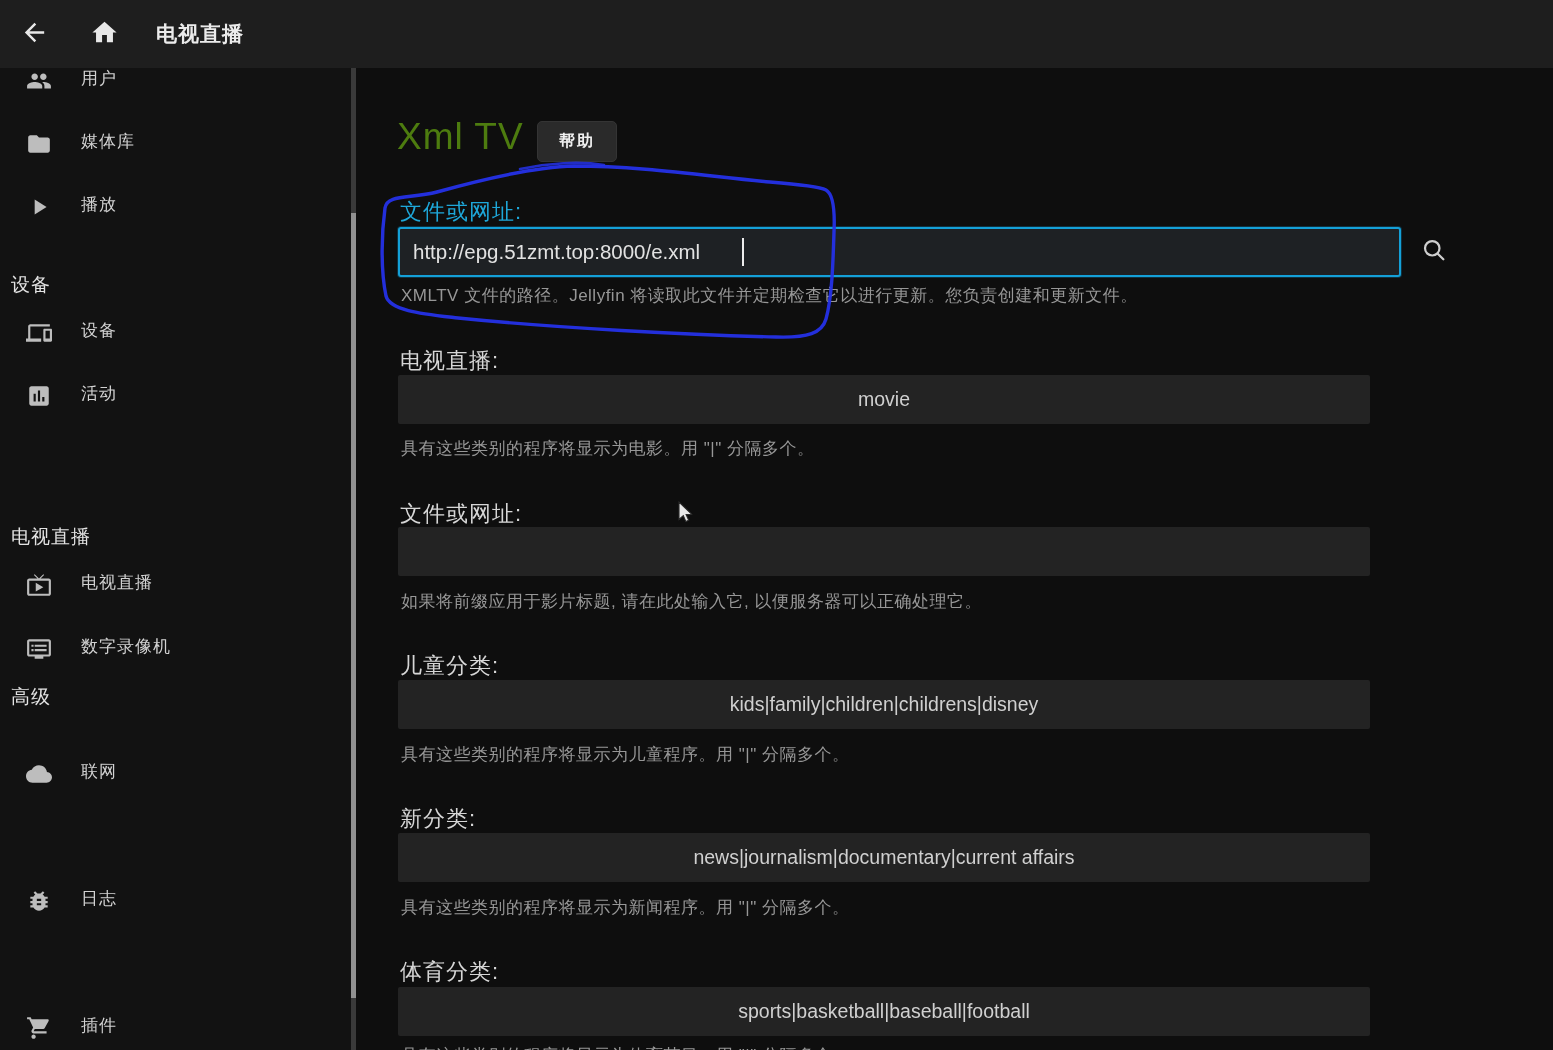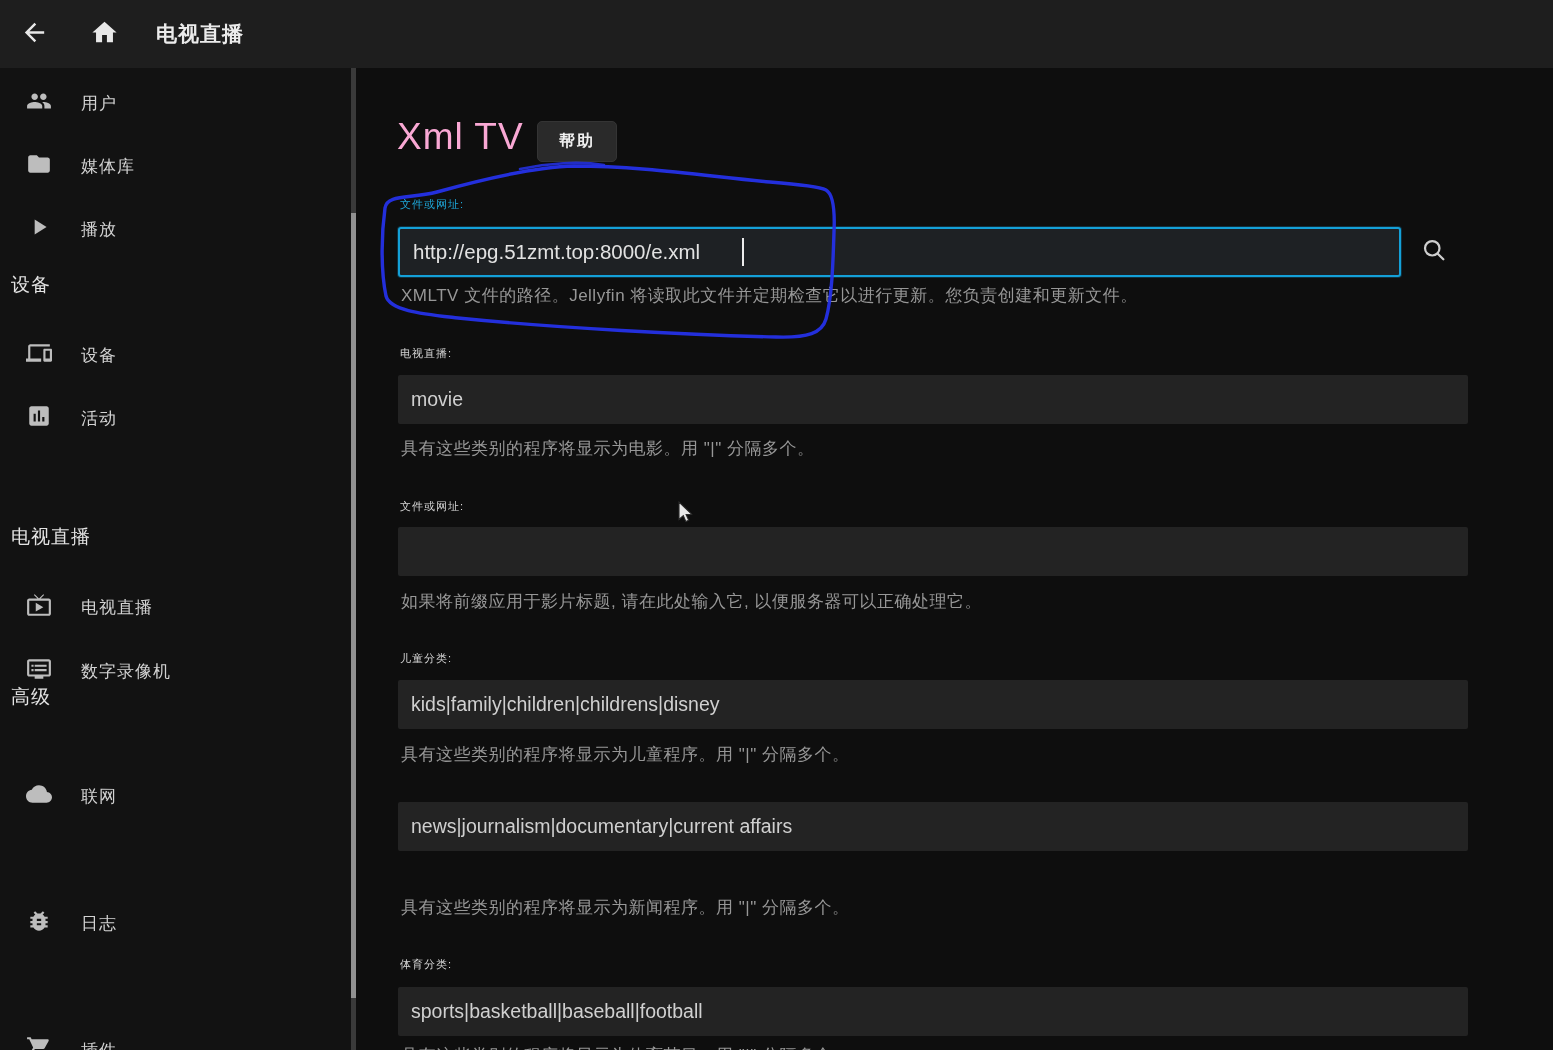--- a/index.html
+++ b/index.html
@@ -11,37 +11,37 @@
   }
   
   .topbar{position:absolute;left:0;top:0;width:1553px;height:68px;background:#1e1e1e;z-index:30;display:flex;align-items:center;}
   .topbar .iconbtn{width:44px;height:44px;border:none;background:transparent;color:#e8e8e8;display:flex;align-items:center;justify-content:center;cursor:pointer;padding:0;}
   .topbar .iconbtn svg{width:29px;height:29px;fill:currentColor;}
   .topbar .back{margin-left:12px;}
   .topbar .home{margin-left:26px;}
   .topbar-title{margin-left:30px;font-size:21px;font-weight:600;color:#ebebeb;letter-spacing:1px;}
   
   .sidebar{position:absolute;left:0;top:68px;width:356px;height:982px;background:#121212;z-index:20;}
-  .srow{position:absolute;left:0;width:350px;height:48px;display:flex;align-items:flex-end;cursor:pointer;}
+  .srow{position:absolute;left:0;width:350px;height:48px;display:flex;align-items:flex-start;cursor:pointer;}
   .srow .sicon{width:28px;height:28px;margin-left:25px;color:#bdbdbd;flex:0 0 auto;display:flex;align-items:center;justify-content:center;}
   .srow .sicon svg{width:26px;height:26px;fill:currentColor;}
   .srow .slabel{margin-left:28px;font-size:17px;color:#d2d2d2;letter-spacing:1px;}
   .sheader{position:absolute;left:11px;height:26px;display:flex;align-items:center;font-size:19px;font-weight:500;color:#e3e3e3;letter-spacing:1px;}
   .scroll-track{position:absolute;left:351px;top:68px;width:5px;height:982px;background:#3a3a3a;z-index:25;}
   .scroll-thumb{position:absolute;left:351px;top:213px;width:5px;height:785px;background:#919191;z-index:26;}
   
   .main-bg{position:absolute;left:356px;top:68px;right:0;bottom:0;background:#0e0e0e;}
-  .page-heading{position:absolute;left:397px;top:116px;font-size:37px;font-weight:400;color:#f9a8d4;letter-spacing:1px;z-index:5;}
+  .page-heading{position:absolute;left:397px;top:116px;font-size:37px;font-weight:400;color:#4d7c0f;letter-spacing:1px;z-index:5;}
   .help-btn{position:absolute;left:537px;top:121px;height:41px;padding:0 21px;background:#2a2a2a;border:1px solid #343434;border-radius:5px;color:#efefef;font-size:16px;font-weight:700;letter-spacing:2px;cursor:pointer;z-index:5;font-family:inherit;}
-  .flabel{position:absolute;left:400px;font-size:11px;color:#d6d6d6;letter-spacing:1px;z-index:5;}
+  .flabel{position:absolute;left:400px;font-size:22px;color:#d6d6d6;letter-spacing:1px;z-index:5;}
   .flabel.accent{color:#1ea7d9;}
   .fhelp{position:absolute;left:401px;font-size:17px;color:#979797;letter-spacing:0.5px;z-index:5;}
   .finput{position:absolute;left:398px;box-sizing:border-box;background:#232323;border:none;border-radius:2px;
     color:#d0d0d0;font-size:19.5px;padding:0 13px;font-family:inherit;z-index:5;outline:none;}
-  .finput.wide{width:1070px;height:49px;}
+  .finput.wide{width:972px;height:49px;text-align:center;}
   .finput.focused{width:1003px;height:50px;background:#1e2124;border:2px solid #14a0d8;border-radius:3px;color:#e2e2e2;font-size:20.5px;box-shadow:0 0 0 1px rgba(20,160,216,0.25);}
   .search-btn{position:absolute;left:1416px;top:233px;width:36px;height:36px;background:transparent;border:none;cursor:pointer;z-index:6;display:flex;align-items:center;justify-content:center;padding:0;}
   .caret{position:absolute;left:742px;top:238px;width:2px;height:28px;background:#ececec;z-index:7;}
   .overlay{position:absolute;left:0;top:0;width:1553px;height:1050px;pointer-events:none;z-index:40;}
 </style>
 </head>
 <body>
 
 <div class="main-bg"></div>
 
@@ -174,21 +174,21 @@
 
 <div class="flabel" style="top:499px">文件或网址:</div>
 <input class="finput wide" style="top: 527px;" type="text" value="">
 <div class="fhelp" style="top:590px">如果将前缀应用于影片标题, 请在此处输入它, 以便服务器可以正确处理它。</div>
 
 <div class="flabel" style="top:651px">儿童分类:</div>
 <input class="finput wide" style="top: 680px;" type="text" value="kids|family|children|childrens|disney">
 <div class="fhelp" style="top:743px">具有这些类别的程序将显示为儿童程序。用 "|" 分隔多个。</div>
 
 <div class="flabel" style="top:804px">新分类:</div>
-<input class="finput wide" style="top: 802px;" type="text" value="news|journalism|documentary|current affairs">
+<input class="finput wide" style="top: 833px;" type="text" value="news|journalism|documentary|current affairs">
 <div class="fhelp" style="top:896px">具有这些类别的程序将显示为新闻程序。用 "|" 分隔多个。</div>
 
 <div class="flabel" style="top:957px">体育分类:</div>
 <input class="finput wide" style="top: 987px;" type="text" value="sports|basketball|baseball|football">
 <div class="fhelp" style="top:1044px">具有这些类别的程序将显示为体育节目。用 "|" 分隔多个。</div>
 
 <svg class="overlay">
   <path d="M 437 192
     C 480 180, 532 167, 574 166
     C 640 166, 706 176, 770 182

